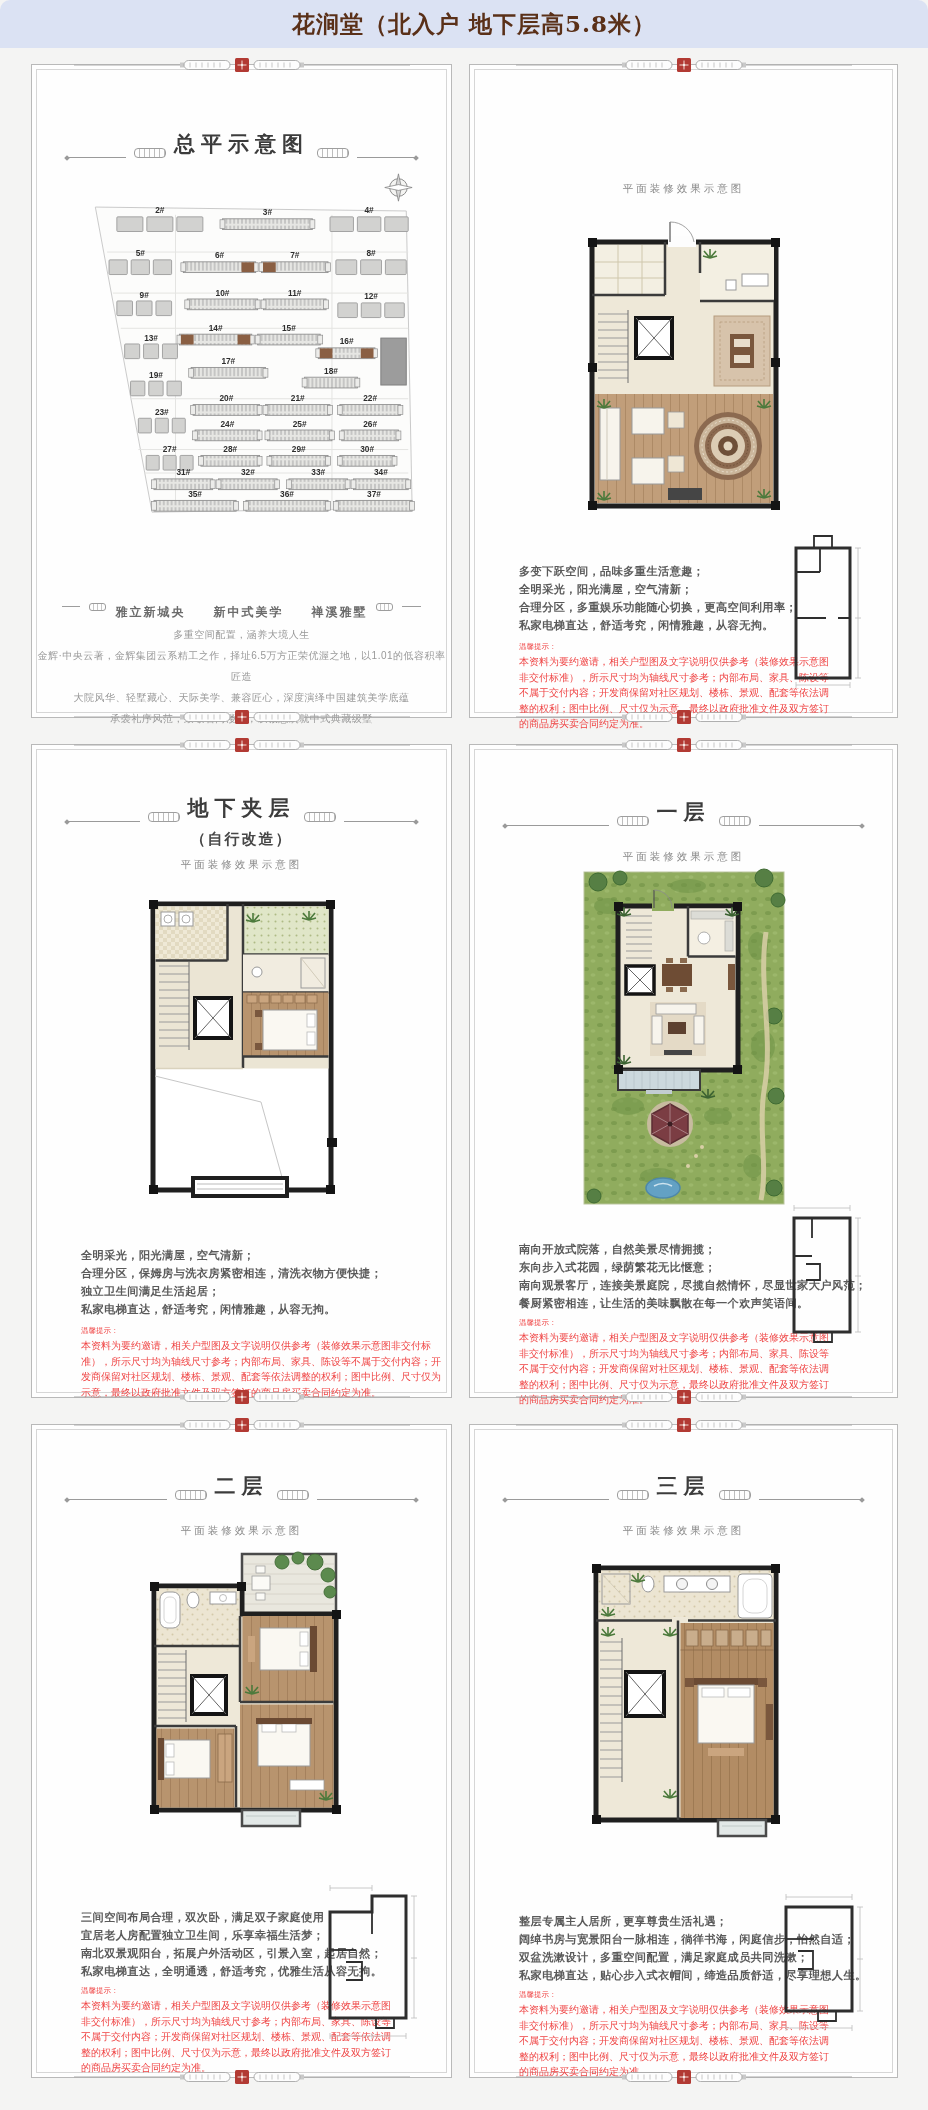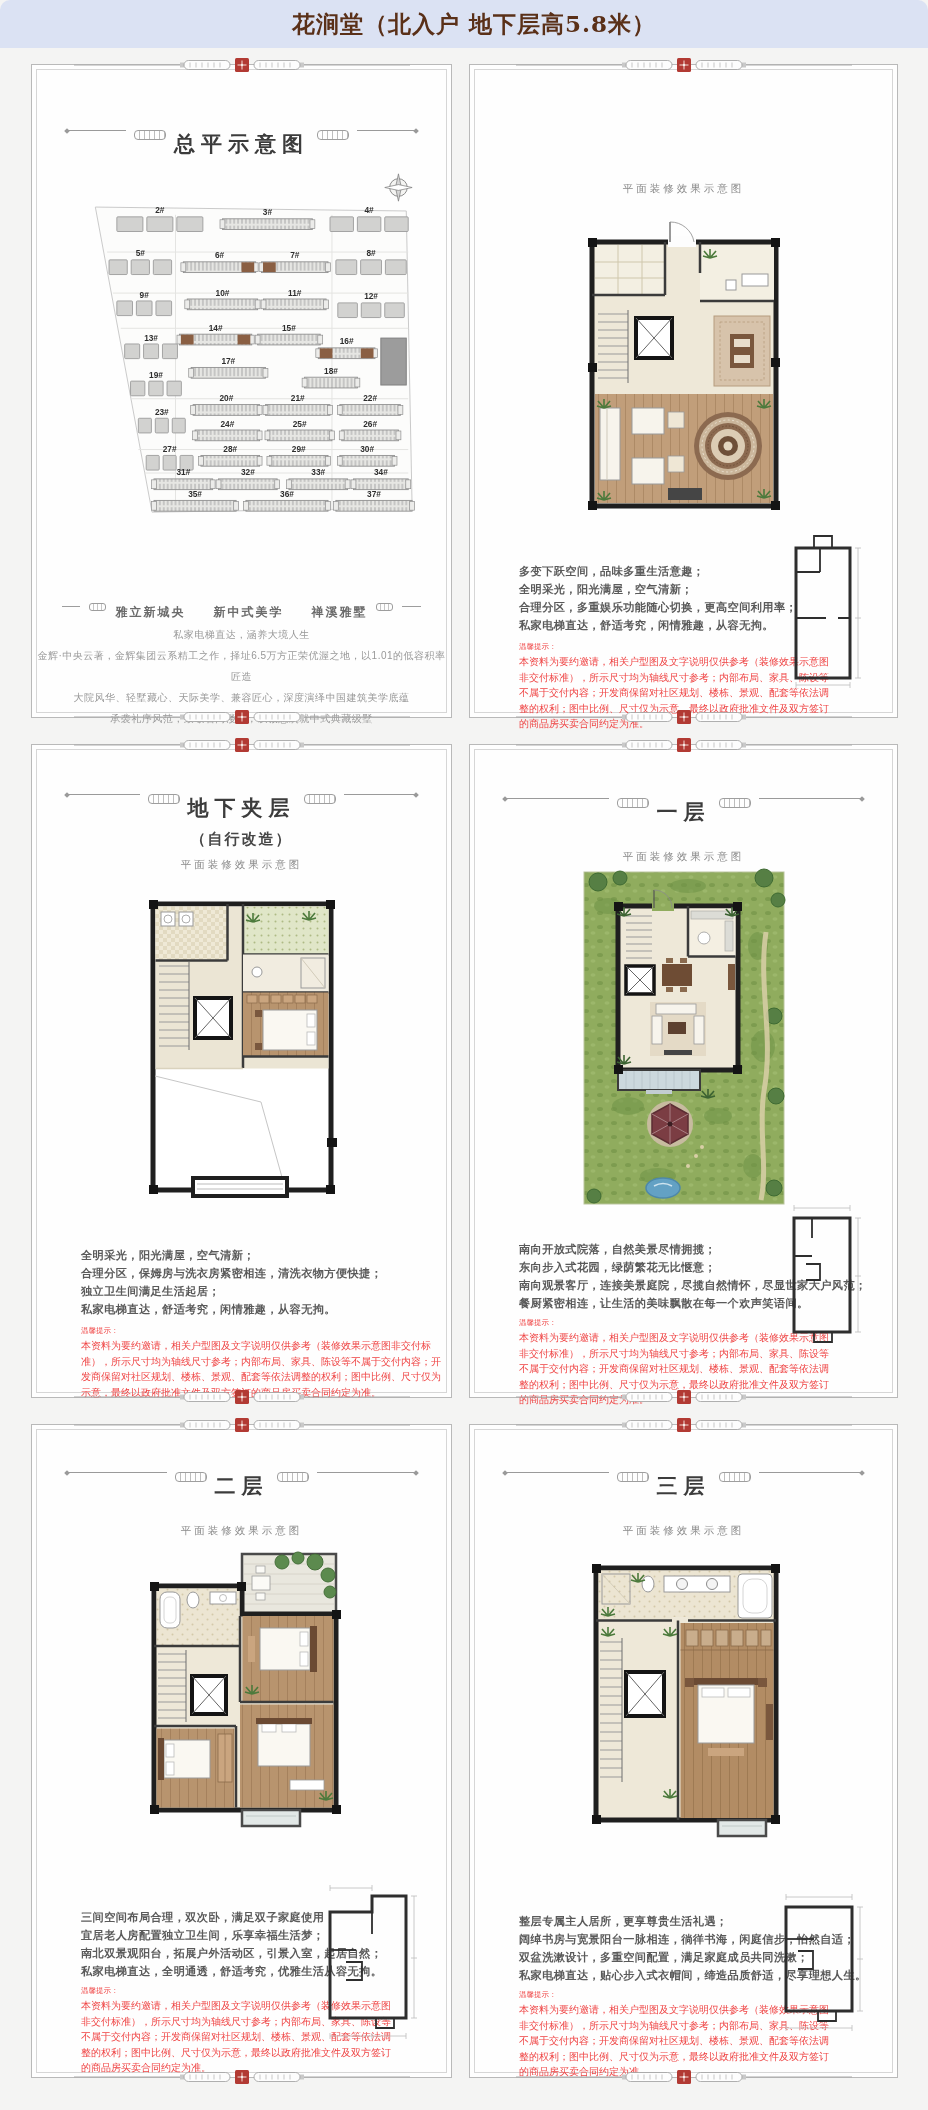--- a/index.html
+++ b/index.html
@@ -4,21 +4,21 @@
 <style>
   html,body{margin:0;padding:0;background:#e7e7e6;}
   .page{width:928px;height:2110px;margin:0 auto;background:#f4f4f3;overflow:hidden;position:relative;font-family:"Liberation Sans","DejaVu Sans",sans-serif;}
   .hdr{height:48px;background:#dbe2f3;border-radius:10px 10px 0 0;display:flex;align-items:center;justify-content:center;padding-left:20px;}
   .hdr h1{margin:0;font-family:"DejaVu Serif","Liberation Serif",serif;font-size:23px;font-weight:bold;color:#5a3018;letter-spacing:1px;}
   .grid{display:grid;grid-template-columns:421px 429px;column-gap:17px;row-gap:26px;padding:16px 0 38px 31px;}
   .card{position:relative;height:652px;background:#fefefe;border:1px solid #b9b9b9;}
   .inner{position:absolute;inset:4px;border:1px solid #d6d6d6;}
   .orn{position:absolute;left:50%;transform:translateX(-50%);width:340px;height:18px;z-index:3;background:transparent;}
   .orn.top{top:-9px;} .orn.bot{bottom:-9px;}
-  .trow{position:absolute;left:7%;width:86%;display:flex;align-items:flex-start;gap:8px;}
+  .trow{position:absolute;left:7%;width:86%;display:flex;align-items:flex-end;gap:8px;}
   .tline{flex:1;height:0;border-top:1px solid #9a9a9a;position:relative;}
   .tline:before{content:"";position:absolute;top:-2.5px;width:4px;height:4px;background:#9a9a9a;transform:rotate(45deg);}
   .tline.l:before{left:-1px;} .tline.r:before{right:-1px;}
   .tcap{width:30px;height:8px;border:1px solid #9e9e9e;border-radius:4px;background:repeating-linear-gradient(90deg,transparent 0 4px,#bdbdbd 4px 5px);}
   .trow h2{margin:0;font-family:"DejaVu Serif","Liberation Serif",serif;font-size:21px;font-weight:600;color:#3c3c3c;letter-spacing:6px;white-space:nowrap;}
   .sub{position:absolute;left:0;width:100%;text-align:center;font-size:10.5px;color:#8b8b8b;letter-spacing:3px;margin-top:8px;}
   .sub2{position:absolute;left:0;width:100%;text-align:center;font-family:"DejaVu Serif","Liberation Serif",serif;font-size:15px;color:#474747;letter-spacing:2px;font-weight:600;}
   .plan{position:absolute;left:50%;transform:translateX(-50%);}
   .desc{position:absolute;left:44px;font-size:11.2px;font-weight:bold;color:#5a5a5a;line-height:1.62;letter-spacing:0.4px;}
   .tip{position:absolute;left:44px;color:#ef4444;}
@@ -284,21 +284,21 @@
           </g>
         </svg>
         <div class="tagrow" style="top:522px">
           <span class="tag-line"></span>
           <span class="tag-knot"></span>
           <span class="tag-text">雅立新城央　　新中式美学　　禅溪雅墅</span>
           <span class="tag-knot"></span>
           <span class="tag-line"></span>
         </div>
         <div class="para" style="top:554px">
-          <div>私家电梯直达，涵养大境人生</div>
+          <div>多重空间配置，涵养大境人生</div>
           <div>金辉·中央云著，金辉集团云系精工之作，择址6.5万方正荣优渥之地，以1.01的低容积率匠造</div>
           <div>大院风华、轻墅藏心、天际美学、兼容匠心，深度演绎中国建筑美学底蕴</div>
           <div>承袭礼序风范，致敬石门楼峰，以诚意筑就中式典藏级墅</div>
         </div>
       </div>
     </div>
 
     <div class="card">
       <div class="orn top"><svg width="340" height="18" viewBox="0 0 340 18">
             <line x1="2" y1="9" x2="112" y2="9" stroke="#ababab" stroke-width="1"></line>

